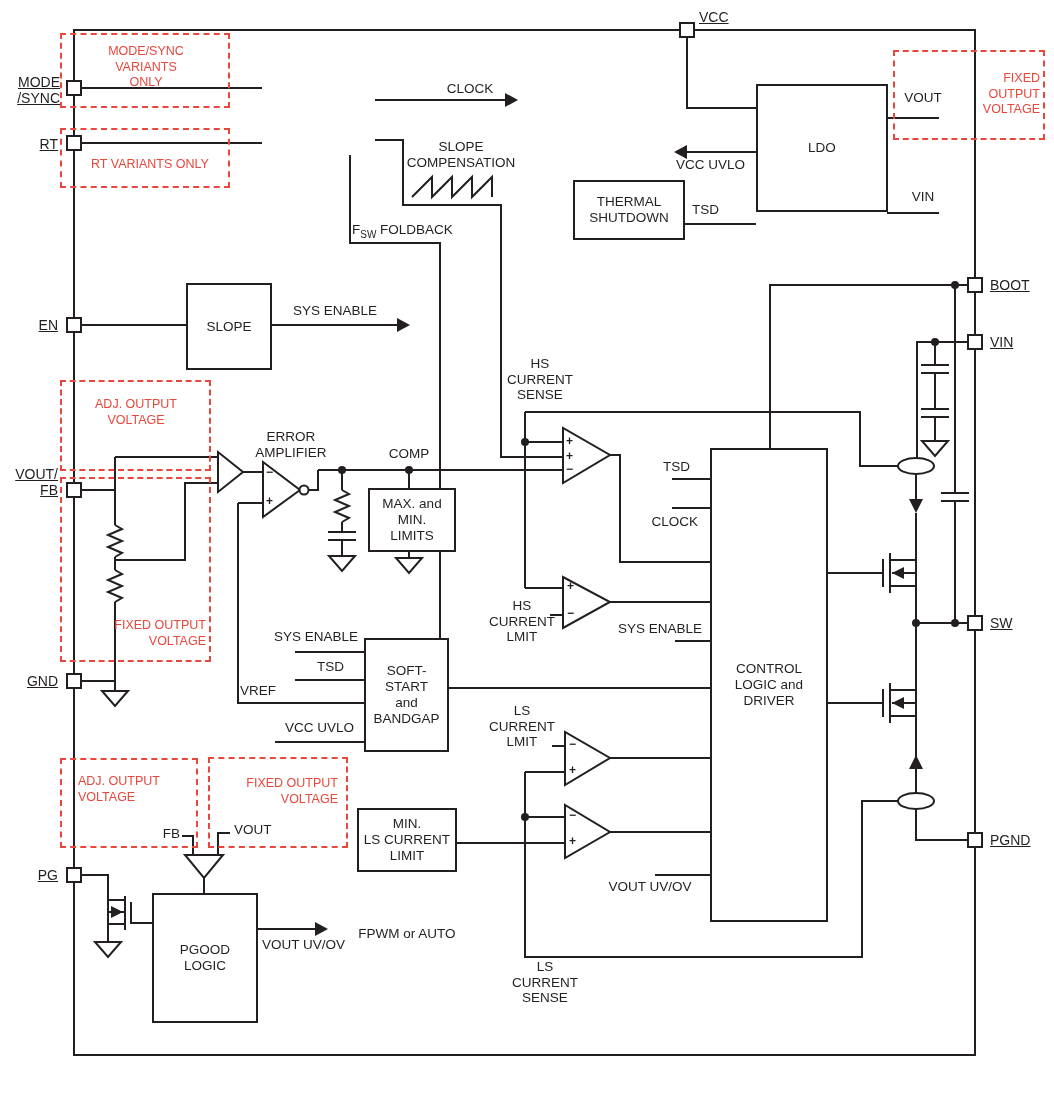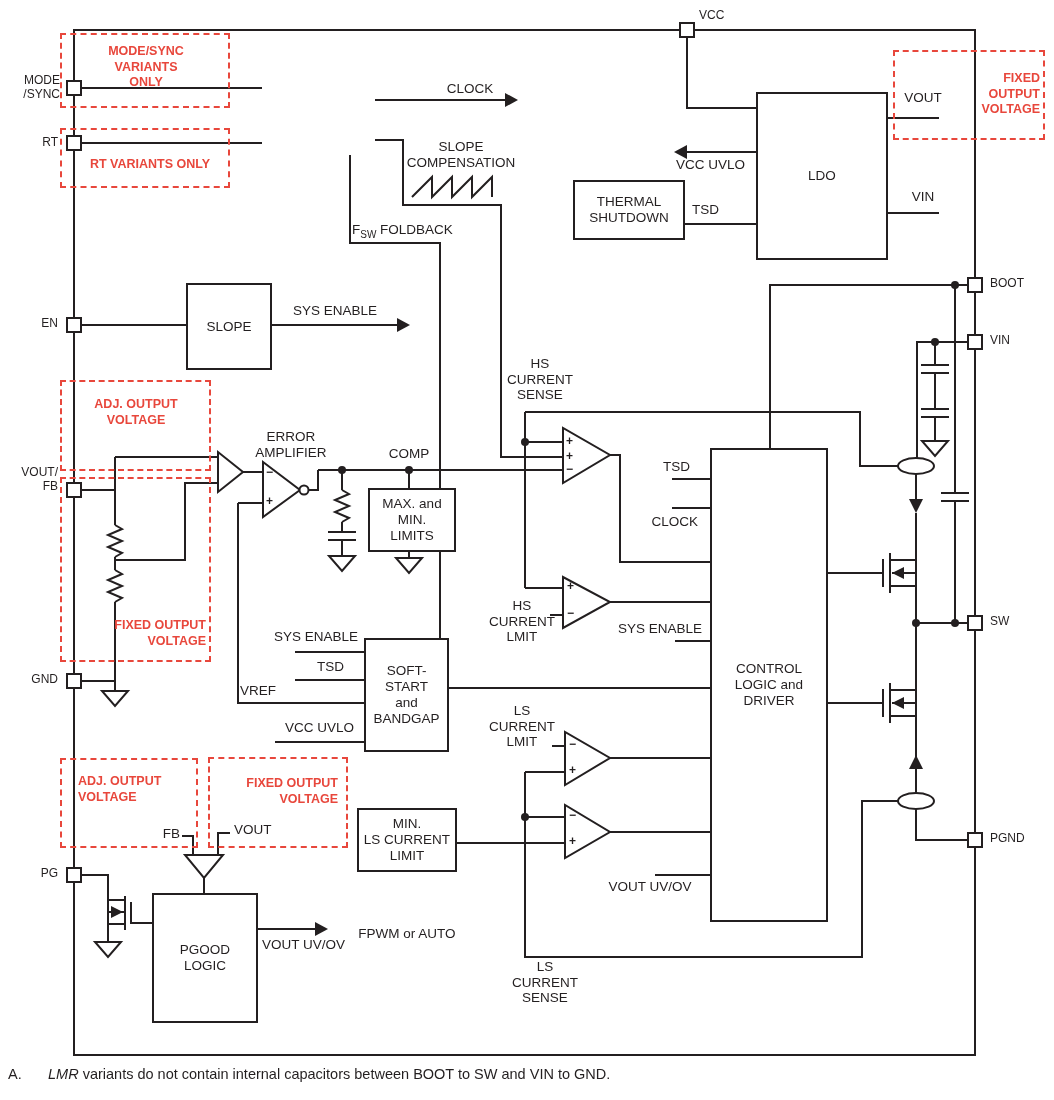--- a/index.html
+++ b/index.html
@@ -6,23 +6,23 @@
   body{width:1054px;height:1100px;background:#ffffff;position:relative;
        font-family:"Liberation Sans", sans-serif;color:#231f20;}
   #stage{position:absolute;left:0;top:0;width:1054px;height:1100px;overflow:hidden;}
   #wires{position:absolute;left:0;top:0;z-index:1;}
   .blk{position:absolute;z-index:2;border:2px solid #231f20;background:#fff;
        display:flex;align-items:center;justify-content:center;text-align:center;
        font-size:13.5px;line-height:1.18;white-space:pre-line;box-sizing:border-box;}
   .pin{position:absolute;z-index:3;width:16px;height:16px;background:#fff;
        border:2px solid #231f20;box-sizing:border-box;}
   .lbl{position:absolute;z-index:3;font-size:13.5px;line-height:1.15;white-space:pre-line;}
-  .pinlbl{font-size:12px;}
+  .pinlbl{font-size:14px;text-decoration:underline;}
   .r{text-align:right;} .c{text-align:center;} .l{text-align:left;}
-  .red{color:#e8473c;font-size:12.5px;font-weight:700;line-height:1.25;}
+  .red{color:#e8473c;font-size:12.5px;font-weight:400;line-height:1.25;}
   .dash{position:absolute;z-index:4;border:2px dashed #e8473c;box-sizing:border-box;pointer-events:none;}
   .sign{position:absolute;z-index:3;font-size:12px;font-weight:700;width:14px;text-align:left;}
   .footnote{position:absolute;z-index:3;left:8px;top:1066px;font-size:14.5px;width:1000px;}
   .fn-prefix{display:inline-block;width:40px;}
   sub{font-size:10px;}
 </style>
 </head>
 <body>
 
 <div id="stage">
@@ -195,21 +195,21 @@
     <circle cx="955" cy="285" r="4"></circle>
         <circle cx="935" cy="342" r="4"></circle>
     <circle cx="916" cy="623" r="4"></circle>
         <circle cx="955" cy="623" r="4"></circle>
   </g>
 </svg>
 
 <div class="blk" style="left:186px;top:283px;width:86px;height:87px">SLOPE</div>
 <div class="blk" style="left:573px;top:180px;width:112px;height:60px">THERMAL
 SHUTDOWN</div>
-<div class="blk" style="left:756px;top:92px;width:132px;height:168px">LDO</div>
+<div class="blk" style="left:756px;top:84px;width:132px;height:128px">LDO</div>
 <div class="blk" style="left:368px;top:488px;width:88px;height:64px">MAX. and
 MIN.
 LIMITS</div>
 <div class="blk" style="left:364px;top:638px;width:85px;height:114px">SOFT-
 START
 and
 BANDGAP</div>
 <div class="blk" style="left:357px;top:808px;width:100px;height:64px">MIN.
 LS CURRENT
 LIMIT</div>
@@ -310,17 +310,14 @@
 <div class="lbl red r" style="left:94px;top:618px;width:112px;z-index:5">FIXED OUTPUT
 VOLTAGE</div>
 <div class="lbl red r" style="left:966px;top:71px;width:74px;z-index:5">FIXED
 OUTPUT
 VOLTAGE</div>
 <div class="lbl red l" style="left:78px;top:774px;width:100px;z-index:5">ADJ. OUTPUT
 VOLTAGE</div>
 <div class="lbl red r" style="left:226px;top:776px;width:112px;z-index:5">FIXED OUTPUT
 VOLTAGE</div>
 
-<div class="footnote">
-  <span class="fn-prefix">A.</span><span><em>LMR</em><span> variants do not contain internal capacitors between BOOT to SW and VIN to GND.</span></span>
+
 </div>
 
-</div>
-
 </body></html>

